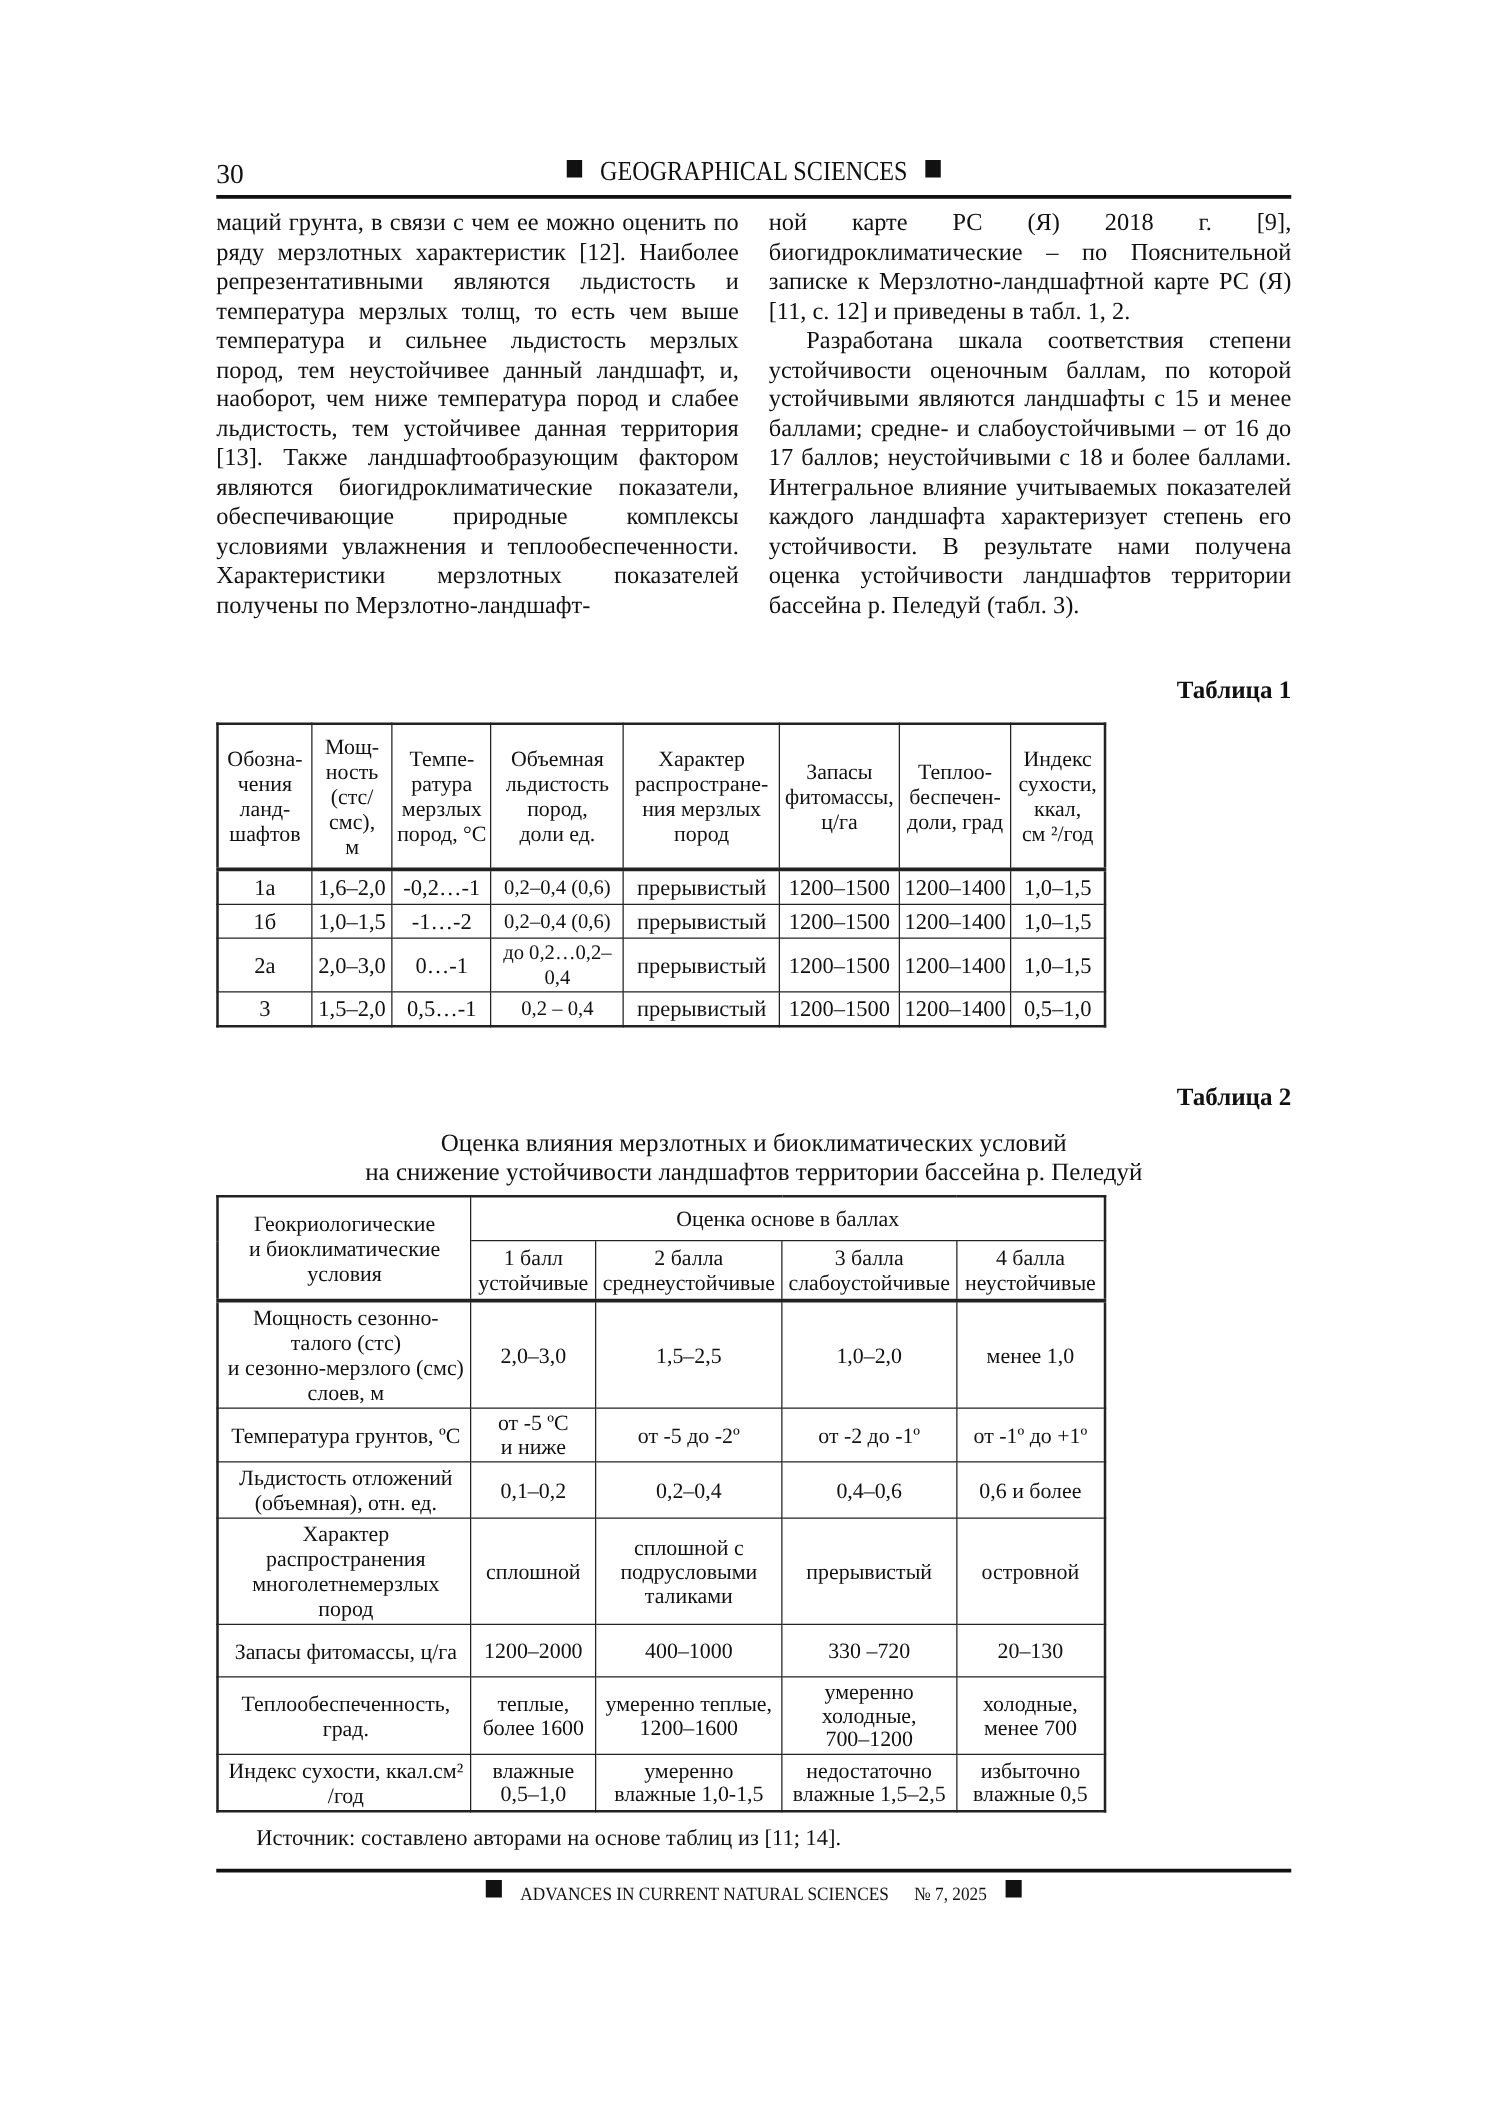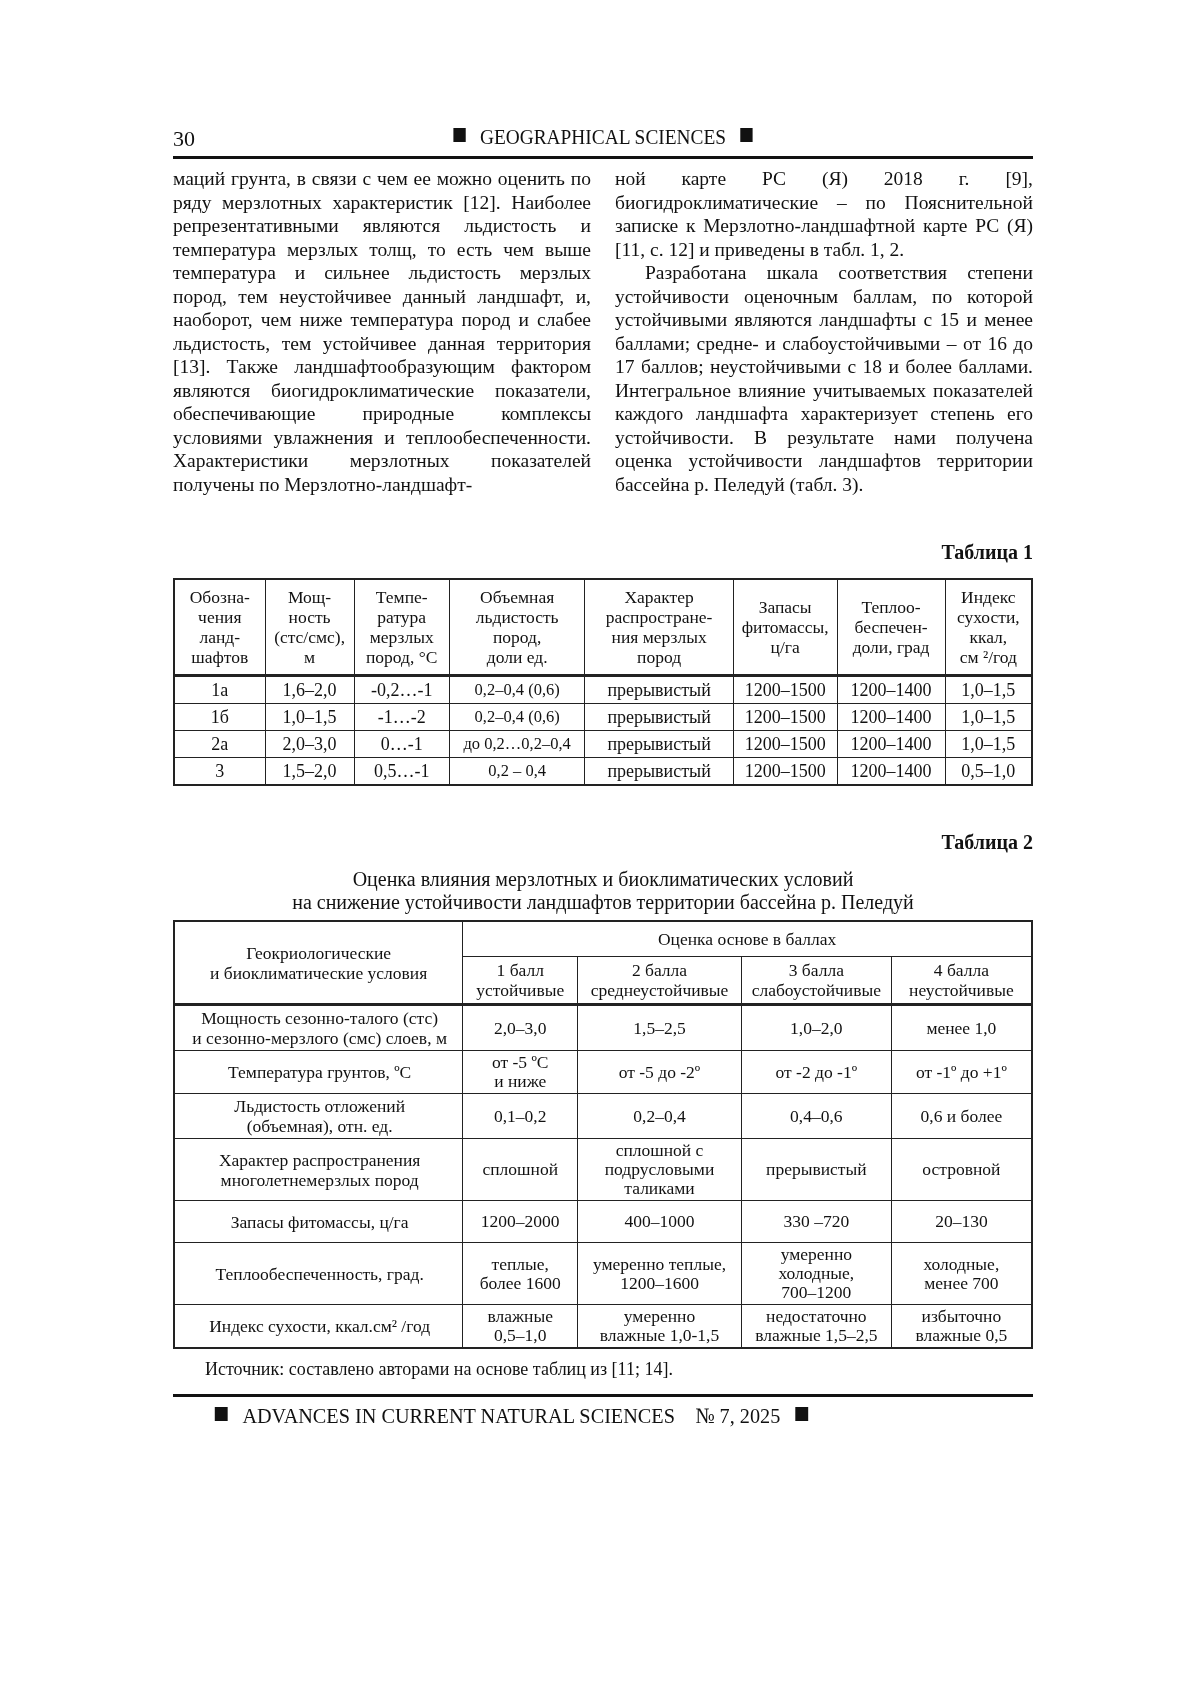--- a/index.html
+++ b/index.html
@@ -8,33 +8,33 @@
   .header { display: flex; align-items: flex-end; justify-content: space-between; height: 38px; border-bottom: 3px solid #111; position: relative; }
   .header .pnum { font-size: 22px; line-height: 1; padding-bottom: 6px; }
   .header .journal { position: absolute; left: 0; right: 0; text-align: center; font-size: 22px; padding-bottom: 6px; letter-spacing: 0px; transform: scaleX(0.88); }
   .sq { display: inline-block; width: 14px; height: 14px; background: #111; vertical-align: 2px; margin: 0 16px; }
   .columns { display: flex; justify-content: space-between; margin-top: 8px; }
   .col { width: 418px; font-size: 19.5px; line-height: 23.5px; text-align: justify; hyphens: manual; }
   .col p { margin: 0; }
   .col p.indent { text-indent: 30px; }
   .tnum { text-align: right; font-weight: bold; font-size: 20px; margin-top: 45px; transform-origin: right; }
   .tcap { text-align: center; font-size: 20px; line-height: 23px; margin-top: 14px; }
-  table { border-collapse: collapse; width: 860px; margin-top: 6px; font-size: 18px; padding-left: 19px; }
+  table { border-collapse: collapse; width: 712px; margin-top: 6px; font-size: 18px; padding-left: 19px; }
   td, th { border: 1.5px solid #222; text-align: center; vertical-align: middle; font-weight: normal; padding: 2px 3px; line-height: 20px; }
   table.t1 { border: 2px solid #222; }
   table.t1 thead th { padding: 7px 3px; font-size: 17.5px; }
   table.t1 tbody td { height: 24px; font-size: 18px; padding: 1px 2px; }
   table.t1 thead tr { border-bottom: 3px solid #222; }
   table.t2 { border: 2px solid #222; }
   table.t2 th { font-size: 17.5px; }
   table.t2 td.lbl { text-align: center; padding-left: 5px; font-size: 17.5px; line-height: 20px; }
   table.t2 td { font-size: 17.5px; line-height: 19px; }
   table.t2 thead tr.last { border-bottom: 3px solid #222; }
   .source { font-size: 18px; margin-top: 10px; padding-left: 32px; }
-  .footer { border-top: 3px solid #111; margin-top: 14px; text-align: left; font-size: 22px; padding-top: 6px; }
+  .footer { border-top: 3px solid #111; margin-top: 14px; text-align: center; font-size: 15px; padding-top: 6px; }
   .footer .inner { display: inline-block; transform: scaleX(0.92); }
   .gap { display: inline-block; width: 22px; }
 </style>
 </head>
 <body>
 
 <div class="page">
 
   <div class="header">
     <span class="pnum">30</span>

